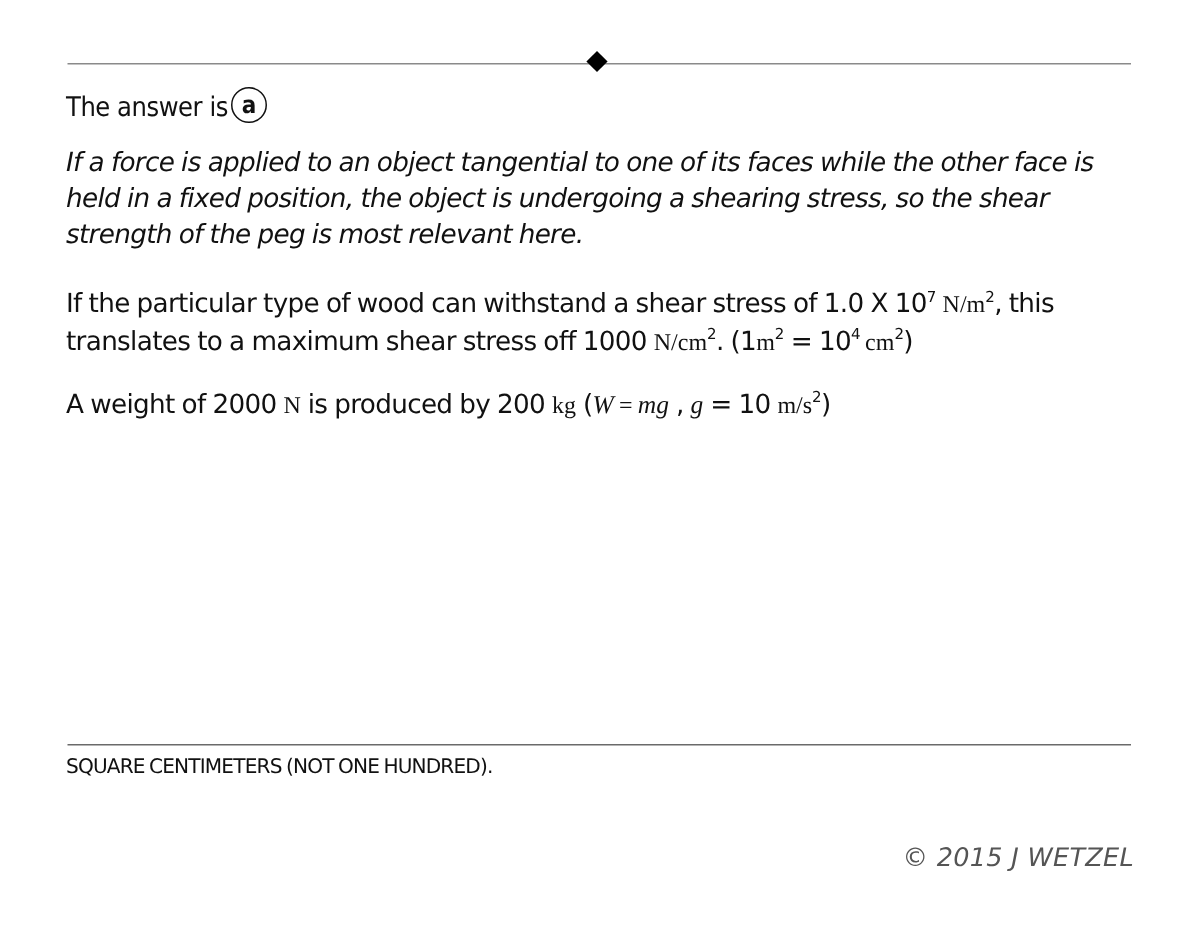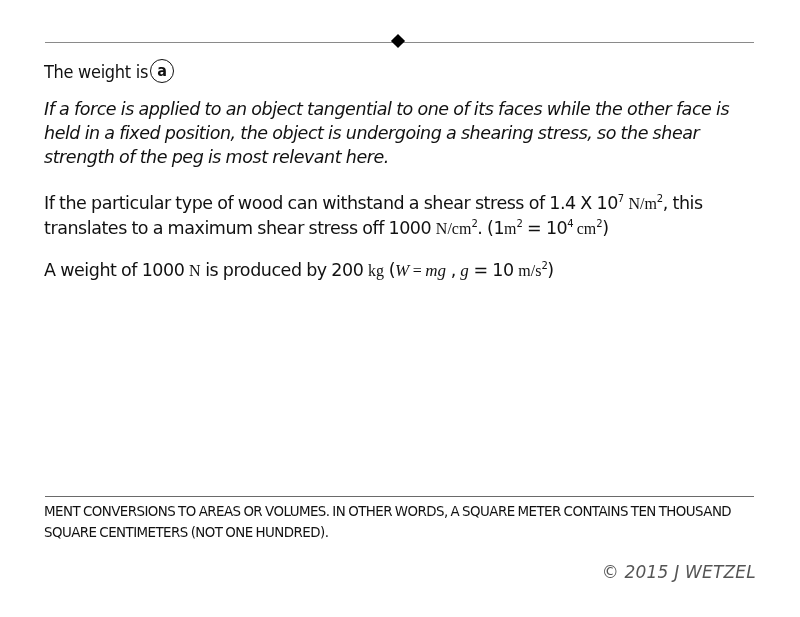--- a/index.html
+++ b/index.html
@@ -118,34 +118,33 @@
       font-family: "DejaVu Sans", sans-serif;
     }
   </style>
 </head>
 <body>
 
 <div class="top-rule"></div>
 <div class="diamond"></div>
 
 <div class="answer-line">
-  <span>The weight is</span><span class="answer-circle">a</span>
+  <span>The answer is</span><span class="answer-circle">a</span>
 </div>
 
 <div class="para p1">If a force is applied to an object tangential to one of its faces while the other face is held in a fixed position, the object is undergoing a shearing stress, so the shear strength of the peg is most relevant here.</div>
 
 <div class="para p2">
-  <span>If the particular type of wood can withstand a shear stress of 1.4 X 10</span><sup>7</sup>
+  <span>If the particular type of wood can withstand a shear stress of 1.0 X 10</span><sup>7</sup>
   <span class="serif">N/m</span><sup>2</sup><span>, this translates to a maximum shear stress off 1000 </span><span class="serif">N/cm</span><sup>2</sup><span>.  (1</span><span class="serif">m</span><sup>2</sup><span> = 10</span><sup>4</sup><span class="serif"> cm</span><sup>2</sup><span>)</span>
 </div>
 
 <div class="para p3">
-  <span>A weight of 1000 </span><span class="serif">N</span><span> is produced by 200 </span><span class="serif">kg</span><span>  (</span><span class="serif-i">W</span><span class="serif"> = </span><span class="serif-i">mg</span><span> , </span><span class="serif-i">g</span><span> = 10 </span><span class="serif">m/s</span><sup>2</sup><span>)</span>
+  <span>A weight of 2000 </span><span class="serif">N</span><span> is produced by 200 </span><span class="serif">kg</span><span>  (</span><span class="serif-i">W</span><span class="serif"> = </span><span class="serif-i">mg</span><span> , </span><span class="serif-i">g</span><span> = 10 </span><span class="serif">m/s</span><sup>2</sup><span>)</span>
 </div>
 
 <div class="bottom-rule"></div>
 
 <div class="note">
-  <div>MENT CONVERSIONS TO AREAS OR VOLUMES.  IN OTHER WORDS, A SQUARE METER CONTAINS TEN THOUSAND</div>
   <div>SQUARE CENTIMETERS (NOT ONE HUNDRED).</div>
 </div>
 
 <div class="copyright">© 2015 J WETZEL</div>
 
 </body></html>

